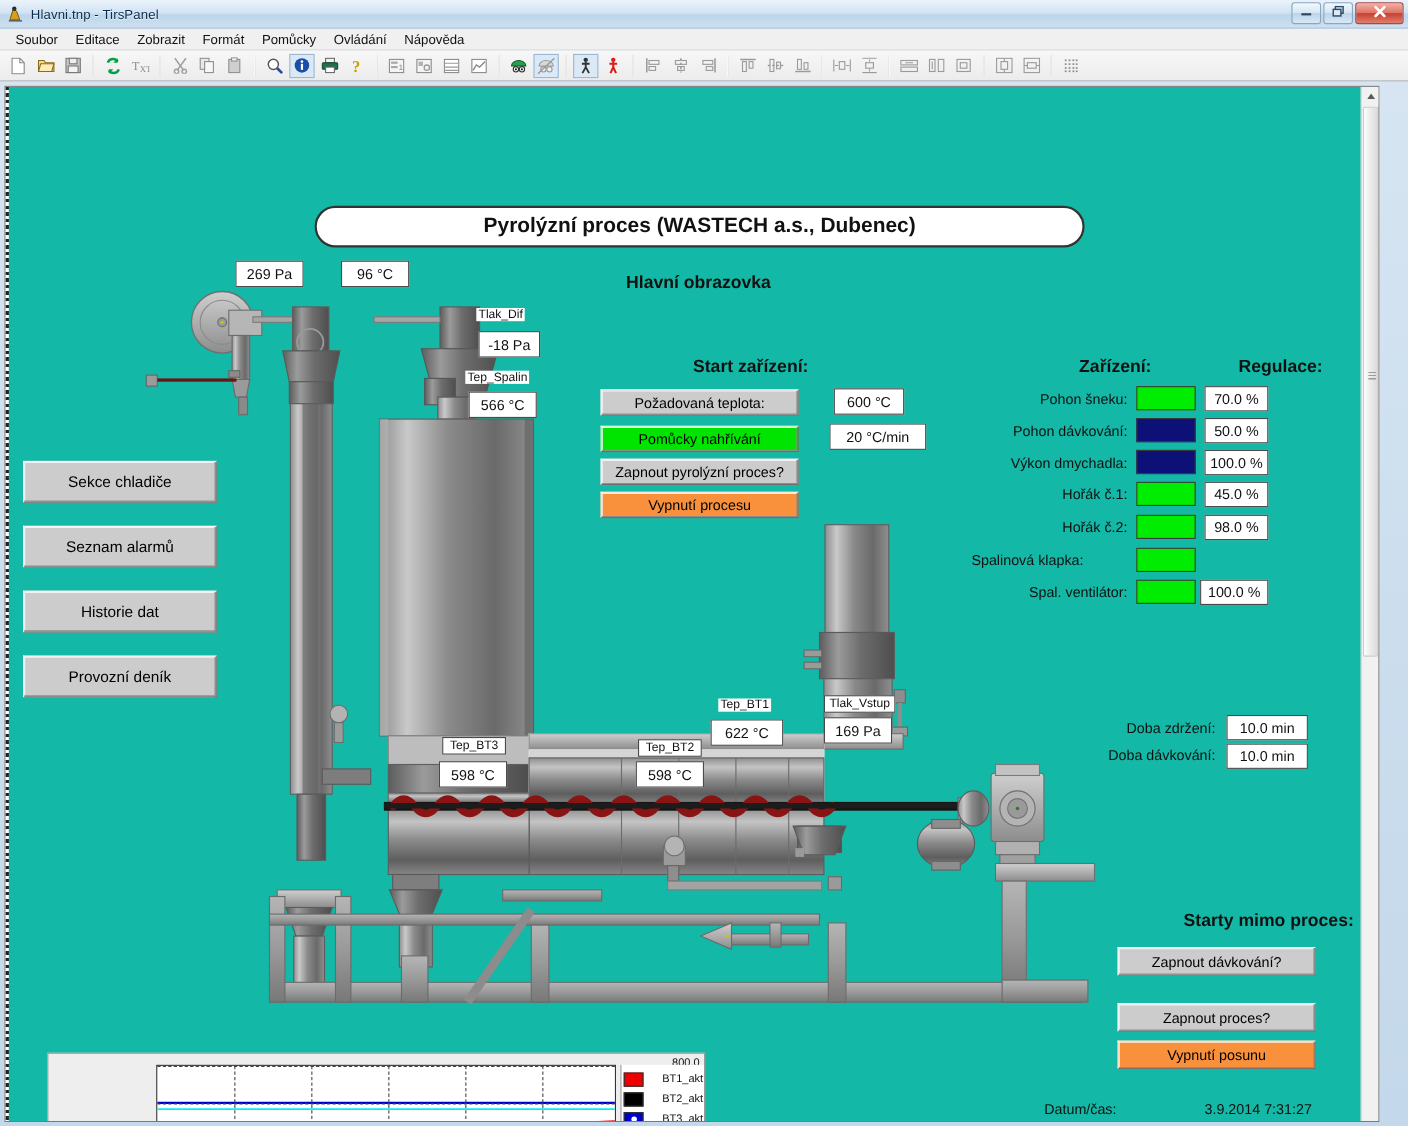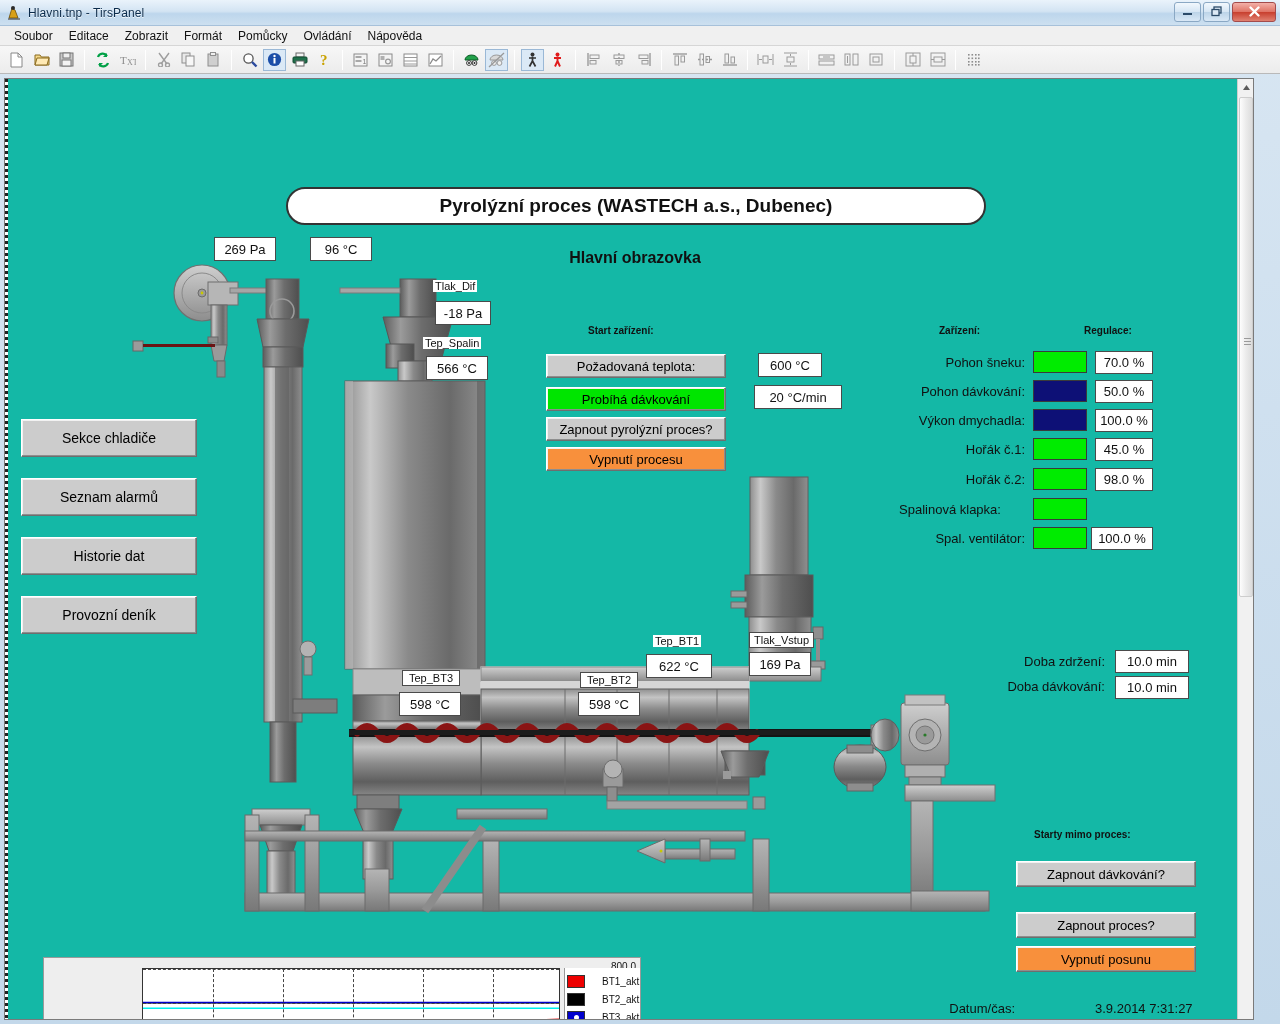--- a/index.html
+++ b/index.html
@@ -169,21 +169,21 @@
   .lbl-right {
     position: absolute; text-align: right; font-size: 13px; color: #111;
   }
   .lamp {
     position: absolute; width: 54px; height: 22px;
     border: 1px solid #3a3a3a;
   }
   .lamp.green { background: #00ec00; }
   .lamp.navy  { background: #0d1076; }
 
-  .hdr-bold { position: absolute; font-size: 10px; font-weight: bold; color: #111; }
+  .hdr-bold { position: absolute; font-size: 16px; font-weight: bold; color: #111; margin-left: 42px; }
 
   
   #chart {
     position: absolute; left: 38px; top: 878px;
     width: 598px; height: 146px;
     background: #eeeeee; border: 1px solid #9a9a9a;
     overflow: hidden;
   }
   #plot {
     position: absolute; left: 98px; top: 10px;
@@ -776,21 +776,21 @@
       <div class="valbox" style="left:744px;top:573px;width:62px;height:24px;">169 Pa</div>
 
       <div class="btn3d" style="left:16px;top:340px;width:176px;height:38px;">Sekce chladiče</div>
       <div class="btn3d" style="left:16px;top:399px;width:176px;height:38px;">Seznam alarmů</div>
       <div class="btn3d" style="left:16px;top:517px;width:176px;height:38px;">Provozní deník</div>
       <div class="btn3d" style="left:16px;top:458px;width:176px;height:38px;">Historie dat</div>
 
       <div class="hdr-bold" style="left:583px;top:246px;">Start zařízení:</div>
 
       <div class="btn3d small" style="left:541px;top:275px;width:180px;height:24px;">Požadovaná teplota:</div>
-      <div class="btn3d small green" style="left:541px;top:308px;width:180px;height:24px;">Probíhá dávkování</div>
+      <div class="btn3d small green" style="left:541px;top:308px;width:180px;height:24px;">Pomůcky nahřívání</div>
       <div class="btn3d small" style="left:541px;top:338px;width:180px;height:24px;">Zapnout pyrolýzní proces?</div>
       <div class="btn3d small orange" style="left:541px;top:368px;width:180px;height:24px;">Vypnutí procesu</div>
 
       <div class="valbox" style="left:753px;top:274px;width:64px;height:24px;">600 °C</div>
       <div class="valbox" style="left:749px;top:306px;width:88px;height:24px;">20 °C/min</div>
 
       <div class="hdr-bold" style="left:934px;top:246px;">Zařízení:</div>
       <div class="hdr-bold" style="left:1079px;top:246px;">Regulace:</div>
 
       <div class="lbl-right" style="left:830px;top:276px;width:190px;">Pohon šneku:</div>
@@ -806,21 +806,21 @@
       <div class="valbox" style="left:1090px;top:330px;width:58px;height:23px;">100.0 %</div>
 
       <div class="lbl-right" style="left:830px;top:363px;width:190px;">Hořák č.1:</div>
       <div class="lamp green" style="left:1028px;top:359px;"></div>
       <div class="valbox" style="left:1090px;top:359px;width:58px;height:23px;">45.0 %</div>
 
       <div class="lbl-right" style="left:830px;top:393px;width:190px;">Hořák č.2:</div>
       <div class="lamp green" style="left:1028px;top:389px;"></div>
       <div class="valbox" style="left:1090px;top:389px;width:58px;height:23px;">98.0 %</div>
 
-      <div class="lbl-right" style="left:850px;top:423px;width:190px;text-align:center;">Spalinová klapka:</div>
+      <div class="lbl-right" style="left:790px;top:423px;width:190px;">Spalinová klapka:</div>
       <div class="lamp green" style="left:1028px;top:419px;"></div>
 
       <div class="lbl-right" style="left:830px;top:452px;width:190px;">Spal. ventilátor:</div>
       <div class="lamp green" style="left:1028px;top:448px;"></div>
       <div class="valbox" style="left:1086px;top:448px;width:62px;height:23px;">100.0 %</div>
 
       <div class="lbl-right" style="left:930px;top:575px;width:170px;">Doba zdržení:</div>
       <div class="valbox" style="left:1110px;top:571px;width:74px;height:23px;">10.0 min</div>
       <div class="lbl-right" style="left:930px;top:600px;width:170px;">Doba dávkování:</div>
       <div class="valbox" style="left:1110px;top:597px;width:74px;height:23px;">10.0 min</div>

